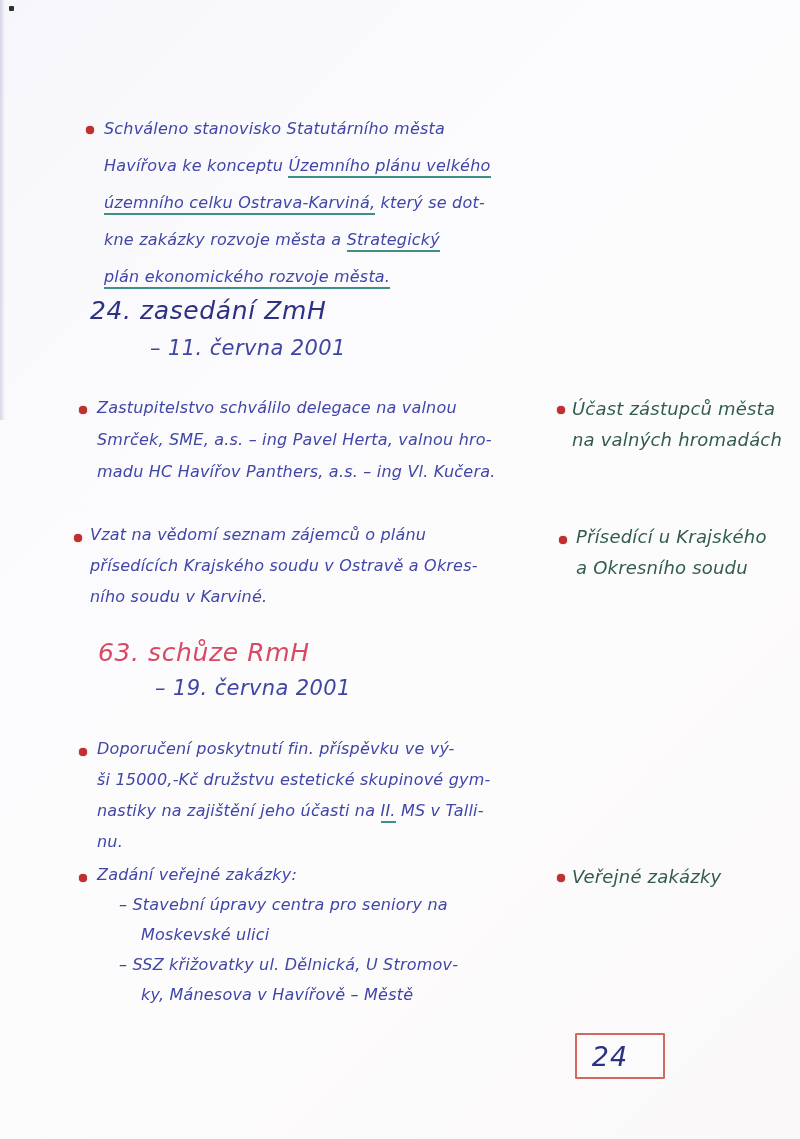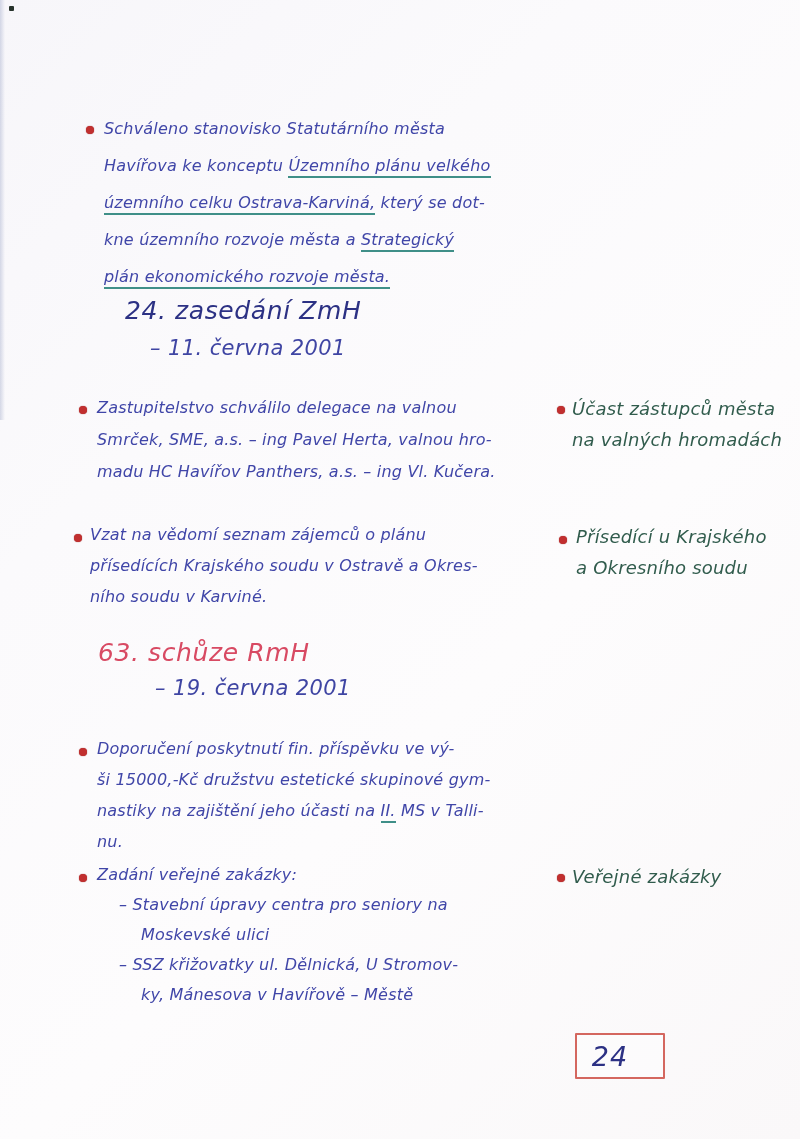--- a/index.html
+++ b/index.html
@@ -29,21 +29,21 @@
   .body-text{font-size:16px;color:#4046a8;}
   .body-text .u{border-bottom:2px solid #3f8f88;padding-bottom:1px;}
   .lh37 .hw-line{line-height:37px;height:37px;}
   .lh32 .hw-line{line-height:32px;height:32px;}
   .lh31 .hw-line{line-height:31px;height:31px;}
   .lh30 .hw-line{line-height:30px;height:30px;}
   .bullet{
     position:absolute;width:8px;height:8px;border-radius:50%;
     background:#c12f2f;box-shadow:0 0 1px #8e1f1f;
   }
-  .heading-navy{font-size:25px;color:#2c3184;font-style:italic;letter-spacing:.6px;margin-left:35px;}
+  .heading-navy{font-size:25px;color:#2c3184;font-style:italic;letter-spacing:.6px;}
   .heading-red{font-size:25px;color:#d84a63;font-style:italic;letter-spacing:.6px;}
   .heading-date{font-size:21px;color:#3f45a3;letter-spacing:.4px;}
   .margin-note{font-size:18px;color:#315c4d;}
   .margin-note .hw-line{line-height:31px;height:31px;}
   .page-number-box{
     position:absolute;left:575px;top:1033px;width:86px;height:42px;
     border:2px solid #d4675f;border-radius:1px;
     display:flex;align-items:center;justify-content:center;
     background:rgba(255,255,255,.4);
   }
@@ -58,21 +58,21 @@
 <div class="page">
 
   <div class="scan-edge"></div>
   <div class="scan-speck"></div>
 
   <span class="bullet" style="left:86px;top:126px;"></span>
   <div class="block hw body-text lh37" style="left:104px;top:110px;">
       <div class="hw-line"><span>Schváleno stanovisko Statutárního města</span></div>
       <div class="hw-line"><span>Havířova ke konceptu </span><span class="u">Územního plánu velkého</span></div>
       <div class="hw-line"><span class="u">územního celku Ostrava-Karviná,</span><span> který se dot-</span></div>
-      <div class="hw-line"><span>kne územního rozvoje města a </span><span class="u">Strategický</span></div>
+      <div class="hw-line"><span>kne zakázky rozvoje města a </span><span class="u">Strategický</span></div>
       <div class="hw-line"><span class="u">plán ekonomického rozvoje města.</span></div>
     </div>
 
   <div class="block hw heading-navy" style="left:90px;top:296px;">24. zasedání ZmH</div>
   <div class="block hw heading-date" style="left:150px;top:336px;">– 11. června 2001</div>
 
   <span class="bullet" style="left:79px;top:406px;"></span>
   <div class="block hw body-text lh32" style="left:97px;top:392px;">
       <div class="hw-line"><span>Zastupitelstvo schválilo delegace na valnou</span></div>
       <div class="hw-line"><span>Smrček, SME, a.s. – ing Pavel Herta, valnou hro-</span></div>

